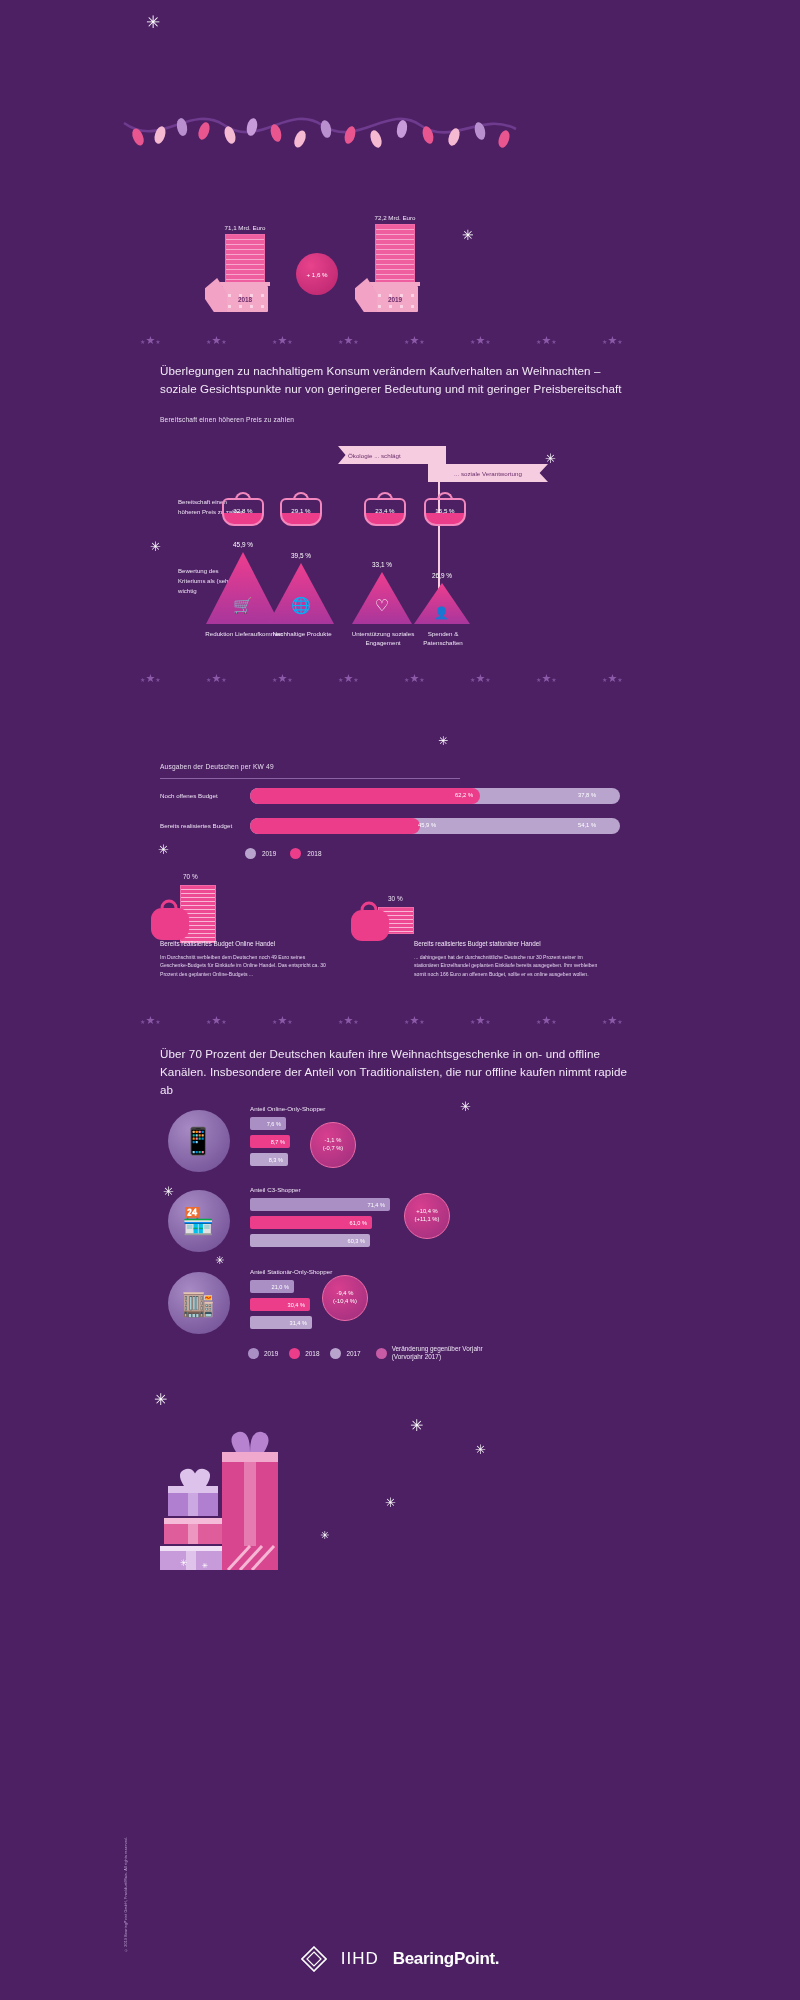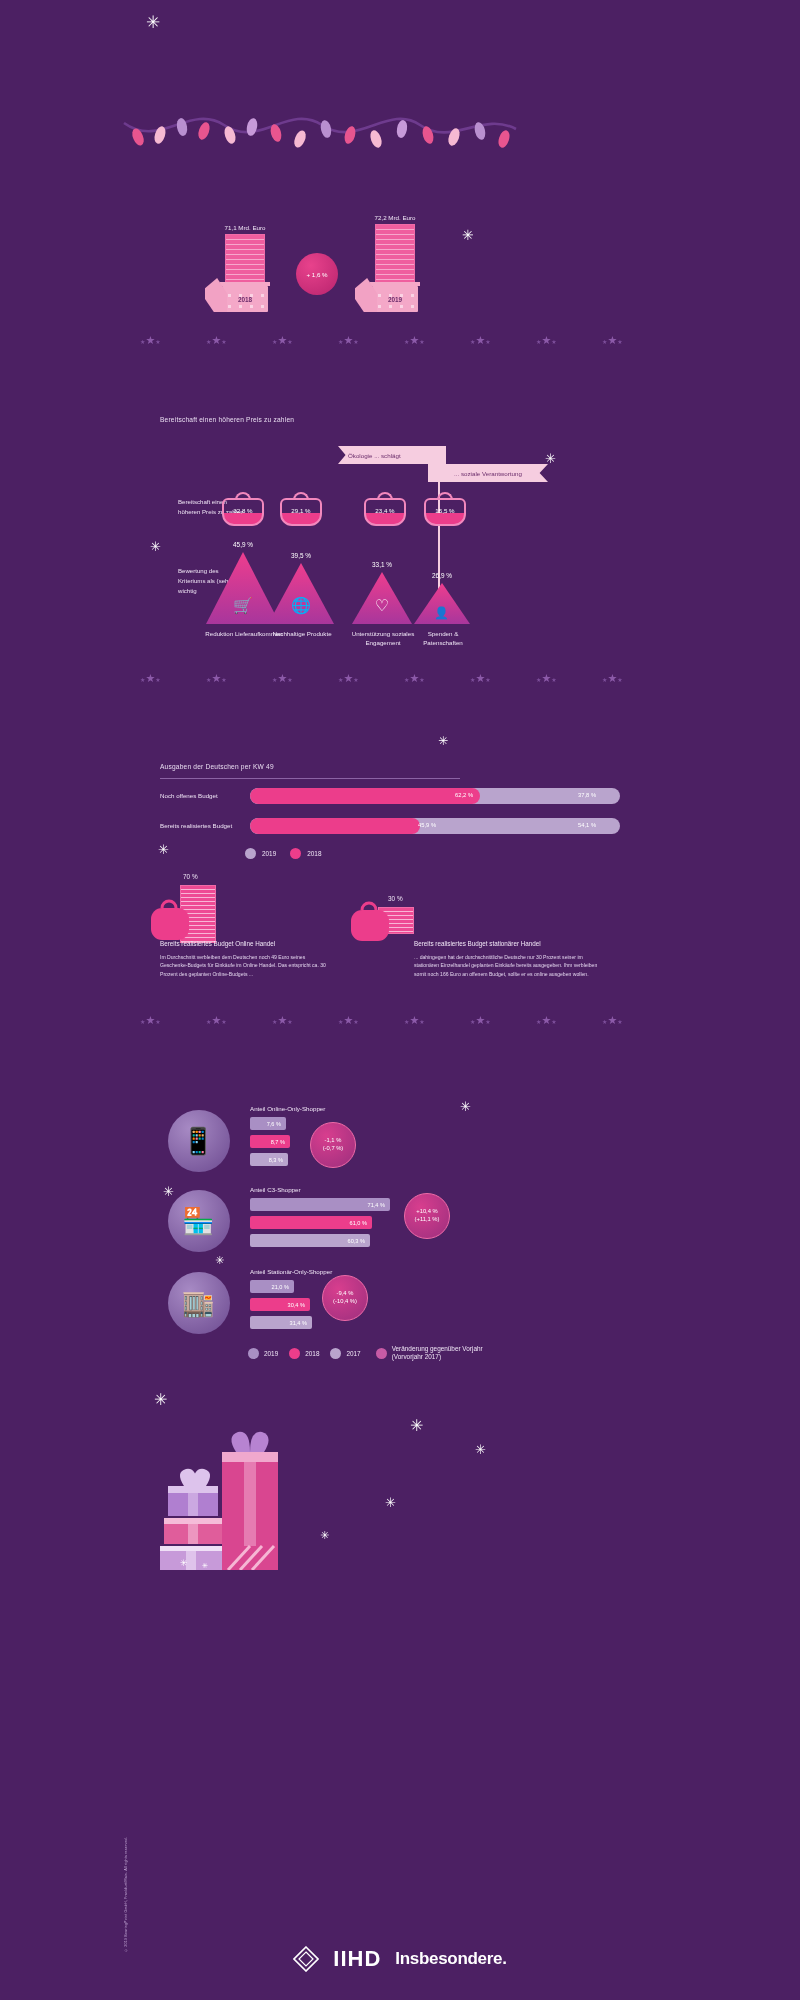--- a/index.html
+++ b/index.html
@@ -162,21 +162,21 @@
 
   #legend2 { top: 1345px; left: 248px; display: flex; align-items: center; gap: 5px; }
   #copyright {
     left: 124px; bottom: 48px;
     font-size: 3.6px; color: #c3a8d6;
     writing-mode: vertical-rl; transform: rotate(180deg);
     letter-spacing: .2px;
   }
   #logos { bottom: 28px; left: 0; width: 800px; display: flex;
     align-items: center; justify-content: center; gap: 14px; }
-  #logo-ihd { font-size: 22px; font-weight: bold; letter-spacing: 1px; color: #fff; }
+  #logo-ihd { font-size: 17px; font-weight: normal; letter-spacing: 1px; color: #fff; }
   #logo-bp { font-size: 17px; font-weight: bold; color: #fff; letter-spacing: -.3px; }
 </style>
 </head>
 <body>
 
 <div class="page">
 
   <div class="star" style="top:14px; left:146px;">✳</div>
 
   <svg class="abs" id="garland" viewBox="0 0 400 60">
@@ -227,20 +227,21 @@
       <div class="grp" style="left: 0px;"><span class="s1">★</span><span class="s2">★</span><span class="s1">★</span></div>
       <div class="grp" style="left: 66px;"><span class="s1">★</span><span class="s2">★</span><span class="s1">★</span></div>
       <div class="grp" style="left: 132px;"><span class="s1">★</span><span class="s2">★</span><span class="s1">★</span></div>
       <div class="grp" style="left: 198px;"><span class="s1">★</span><span class="s2">★</span><span class="s1">★</span></div>
       <div class="grp" style="left: 264px;"><span class="s1">★</span><span class="s2">★</span><span class="s1">★</span></div>
       <div class="grp" style="left: 330px;"><span class="s1">★</span><span class="s2">★</span><span class="s1">★</span></div>
       <div class="grp" style="left: 396px;"><span class="s1">★</span><span class="s2">★</span><span class="s1">★</span></div>
       <div class="grp" style="left: 462px;"><span class="s1">★</span><span class="s2">★</span><span class="s1">★</span></div>
     </div>
 
+  <div class="abs headline" id="sec2-text">Überlegungen zu nachhaltigem Konsum verändern Kaufverhalten an Weihnachten – soziale Gesichtspunkte nur von geringerer Bedeutung und mit geringer Preisbereitschaft</div>
   <div class="abs sublabel" id="sec2-sub">Bereitschaft einen höheren Preis zu zahlen</div>
 
   <div class="ribbon" id="ribbon-eco">Ökologie ...          schlägt</div>
   <div class="ribbon" id="ribbon-soc">... soziale Verantwortung</div>
   <div class="abs" id="vline"></div>
   <div class="star" style="top:452px; left:437px; font-size:13px;"></div>
   <div class="star" style="top:452px; left:545px; font-size:13px;">✳</div>
   <div class="star" style="top:540px; left:150px; font-size:13px;">✳</div>
 
   <div class="abs tinytext" style="top:497px; left:178px; width:66px; font-size:6.1px; color:#efe4f5;">Bereitschaft einen höheren Preis zu zahlen</div>
@@ -364,20 +365,21 @@
       <div class="grp" style="left: 0px;"><span class="s1">★</span><span class="s2">★</span><span class="s1">★</span></div>
       <div class="grp" style="left: 66px;"><span class="s1">★</span><span class="s2">★</span><span class="s1">★</span></div>
       <div class="grp" style="left: 132px;"><span class="s1">★</span><span class="s2">★</span><span class="s1">★</span></div>
       <div class="grp" style="left: 198px;"><span class="s1">★</span><span class="s2">★</span><span class="s1">★</span></div>
       <div class="grp" style="left: 264px;"><span class="s1">★</span><span class="s2">★</span><span class="s1">★</span></div>
       <div class="grp" style="left: 330px;"><span class="s1">★</span><span class="s2">★</span><span class="s1">★</span></div>
       <div class="grp" style="left: 396px;"><span class="s1">★</span><span class="s2">★</span><span class="s1">★</span></div>
       <div class="grp" style="left: 462px;"><span class="s1">★</span><span class="s2">★</span><span class="s1">★</span></div>
     </div>
 
+  <div class="abs headline" id="sec4-text">Über 70 Prozent der Deutschen kaufen ihre Weihnachtsgeschenke in on- und offline Kanälen. Insbesondere der Anteil von Traditionalisten, die nur offline kaufen nimmt rapide ab</div>
   <div class="star" style="top:1100px; left:460px; font-size:13px;">✳</div>
   <div class="star" style="top:1185px; left:163px; font-size:13px;">✳</div>
   <div class="star" style="top:1255px; left:215px; font-size:11px;">✳</div>
 
   <div class="orn" style="top:1110px; left:168px;">
     <span>📱</span>
   </div>
   <div class="cat-label" style="top:1105px; left:250px;">Anteil Online-Only-Shopper</div>
   <div class="hbar" style="top:1117px; left:250px; width:36px; background:#a98fc4;">7,6 %</div>
   <div class="hbar" style="top:1135px; left:250px; width:40px; background:#ec3d8b;">8,7 %</div>
@@ -461,16 +463,16 @@
   </svg>
 
   <div class="abs" id="copyright">© 2019 BearingPoint GmbH, Frankfurt/Main. All rights reserved.</div>
 
   <div class="abs" id="logos">
     <svg width="26" height="26" viewBox="0 0 26 26">
       <path d="M13,1 L25,13 L13,25 L1,13 Z" fill="none" stroke="#ffffff" stroke-width="1.6"></path>
       <path d="M13,6 L20,13 L13,20 L6,13 Z" fill="none" stroke="#ffffff" stroke-width="1.2"></path>
     </svg>
     <span id="logo-ihd">IIHD</span>
-    <span id="logo-bp">Insbesondere.</span>
+    <span id="logo-bp">BearingPoint.</span>
   </div>
 
 </div>
 
 </body></html>

